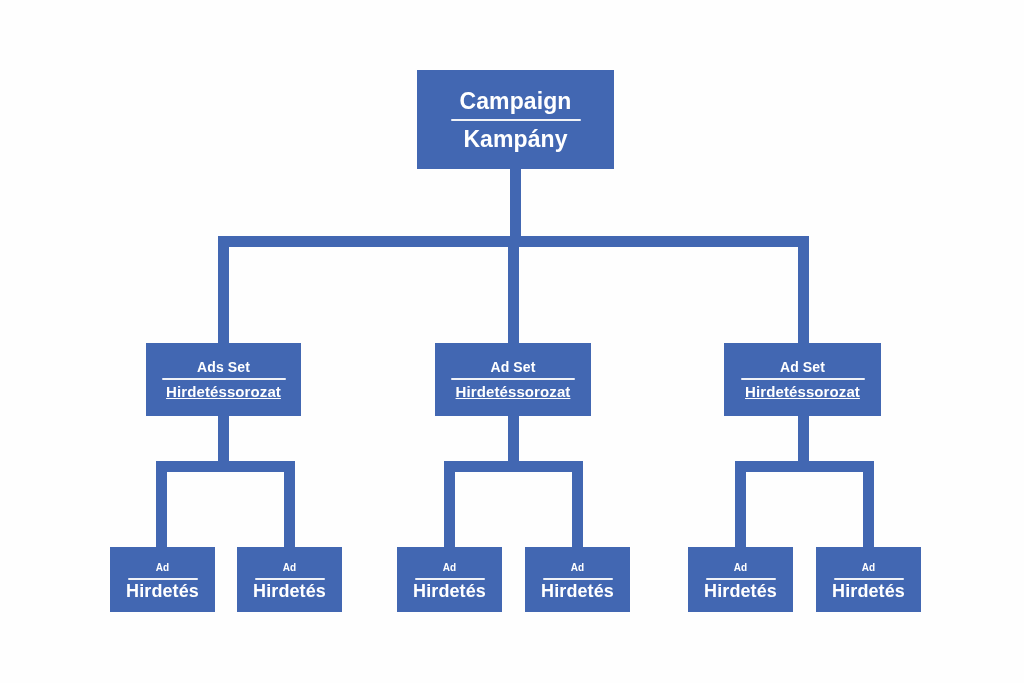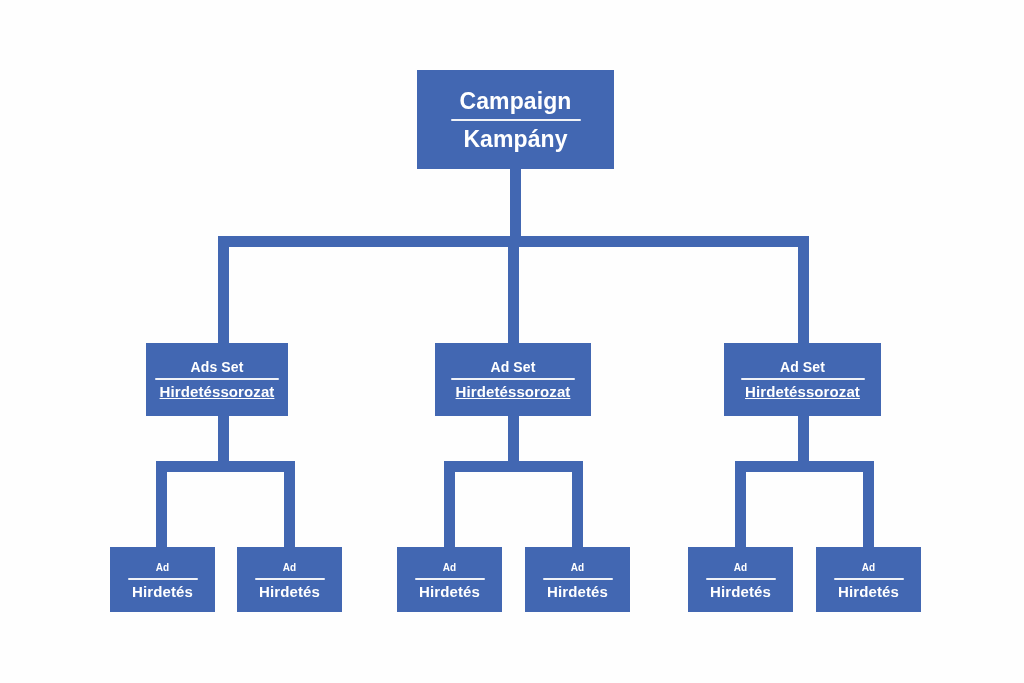--- a/index.html
+++ b/index.html
@@ -65,32 +65,32 @@
 
   
   .node.mid {
     top: 343px;
     height: 73px;
   }
   .node.mid .line-en { font-size: 14px; line-height: 17px; }
   .node.mid .line-hu { font-size: 15px; line-height: 19px; text-decoration: underline; }
   .node.mid .rule { width: 124px; margin: 2px 0 2px 0; }
 
-  .node.mid.m0 { left: 146px; width: 142px; }
+  .node.mid.m0 { left: 146px; width: 155px; }
   .node.mid.m1 { left: 435px; width: 156px; }
   .node.mid.m2 { left: 724px; width: 157px; }
 
   
   .node.leaf {
     top: 547px;
     width: 105px;
     height: 65px;
   }
   .node.leaf .line-en { font-size: 10px; line-height: 17px; }
-  .node.leaf .line-hu { font-size: 15px; line-height: 19px; }
+  .node.leaf .line-hu { font-size: 18px; line-height: 19px; }
   .node.leaf .rule { width: 70px; margin: 2px 0 2px 0; }
 
   .node.leaf.l0 { left: 110px; }
   .node.leaf.l1 { left: 237px; }
   .node.leaf.l2 { left: 397px; }
   .node.leaf.l3 { left: 525px; }
   .node.leaf.l4 { left: 688px; }
   .node.leaf.l5 { left: 816px; }
 </style>
 </head>

